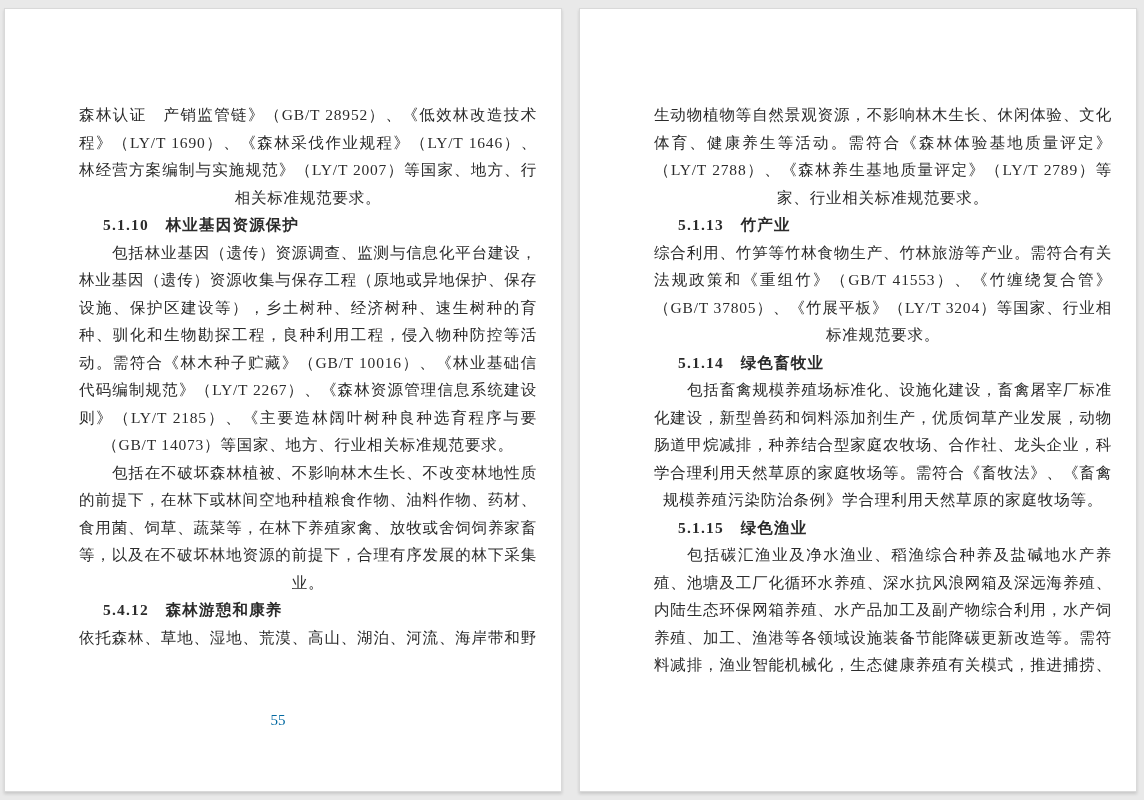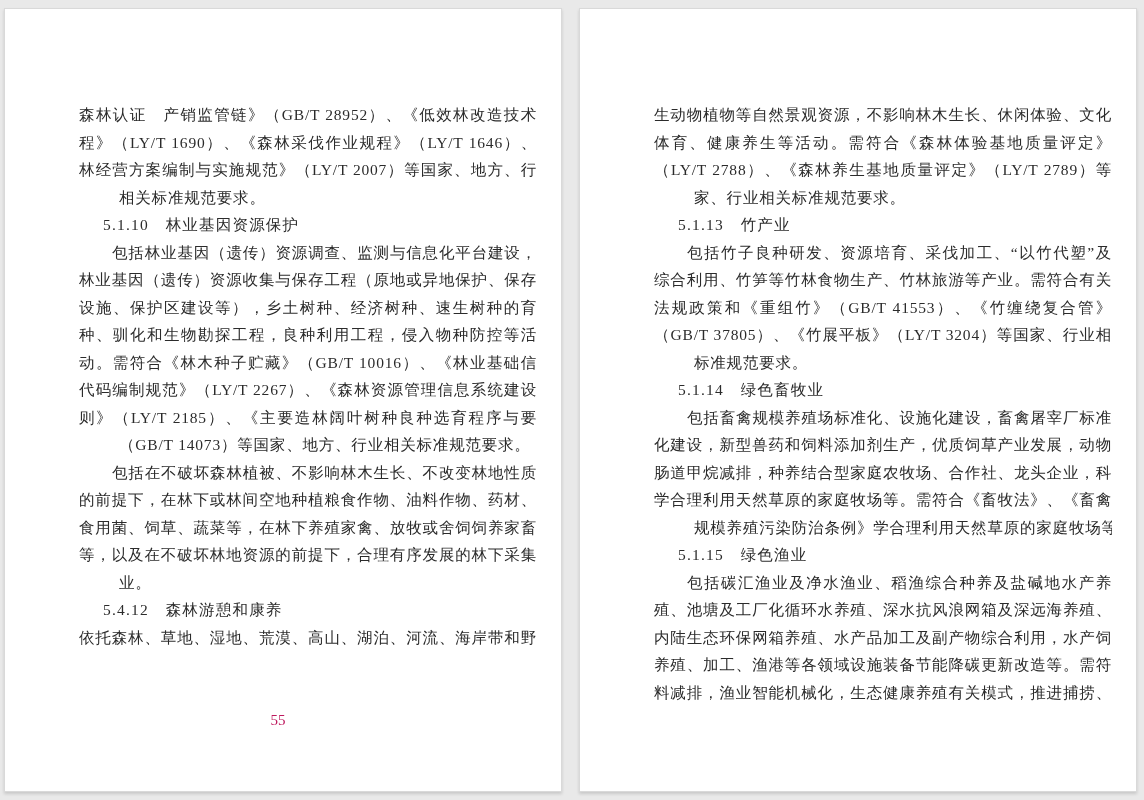--- a/index.html
+++ b/index.html
@@ -28,27 +28,27 @@
     color: #2b2b2b;
     overflow: hidden;
     white-space: pre;
   }
   .line.j, .line.ji {
     white-space: normal;
     text-align: justify;
     text-align-last: justify;
   }
   .line.ji { text-indent: 33px; }
-  .line.l  { text-align: left; margin-left: 40px; }
-  .line.h  { font-weight: normal; text-indent: 24px; letter-spacing: 1.2px; }
+  .line.l  { text-align: center; }
+  .line.h  { font-weight: bold; text-indent: 24px; letter-spacing: 1.2px; }
   .pagenum {
     position: absolute; top: 697px; left: 0; right: 10px;
     height: 28px; line-height: 28px;
     text-align: center;
-    font-size: 15px; color: #be185d;
+    font-size: 15px; color: #0369a1;
   }
 </style>
 </head>
 <body>
 
 <div class="viewer">
   <section class="page page-left">
     <div class="textcol">
         <div class="line j">森林认证　产销监管链》（GB/T 28952）、《低效林改造技术规</div>
         <div class="line j">程》（LY/T 1690）、《森林采伐作业规程》（LY/T 1646）、《森</div>
@@ -73,21 +73,20 @@
       </div>
     <div class="pagenum">55</div>
   </section>
   <section class="page page-right">
     <div class="textcol">
         <div class="line j">生动物植物等自然景观资源，不影响林木生长、休闲体验、文化</div>
         <div class="line j">体育、健康养生等活动。需符合《森林体验基地质量评定》</div>
         <div class="line j">（LY/T 2788）、《森林养生基地质量评定》（LY/T 2789）等国</div>
         <div class="line l">家、行业相关标准规范要求。</div>
         <div class="line h">5.1.13　竹产业</div>
-        <div class="line ji">包括竹子良种研发、资源培育、采伐加工、“以竹代塑”及</div>
         <div class="line j">综合利用、竹笋等竹林食物生产、竹林旅游等产业。需符合有关</div>
         <div class="line j">法规政策和《重组竹》（GB/T 41553）、《竹缠绕复合管》</div>
         <div class="line j">（GB/T 37805）、《竹展平板》（LY/T 3204）等国家、行业相关</div>
         <div class="line l">标准规范要求。</div>
         <div class="line h">5.1.14　绿色畜牧业</div>
         <div class="line ji">包括畜禽规模养殖场标准化、设施化建设，畜禽屠宰厂标准</div>
         <div class="line j">化建设，新型兽药和饲料添加剂生产，优质饲草产业发展，动物</div>
         <div class="line j">肠道甲烷减排，种养结合型家庭农牧场、合作社、龙头企业，科</div>
         <div class="line j">学合理利用天然草原的家庭牧场等。需符合《畜牧法》、《畜禽</div>
         <div class="line l">规模养殖污染防治条例》学合理利用天然草原的家庭牧场等。</div>

